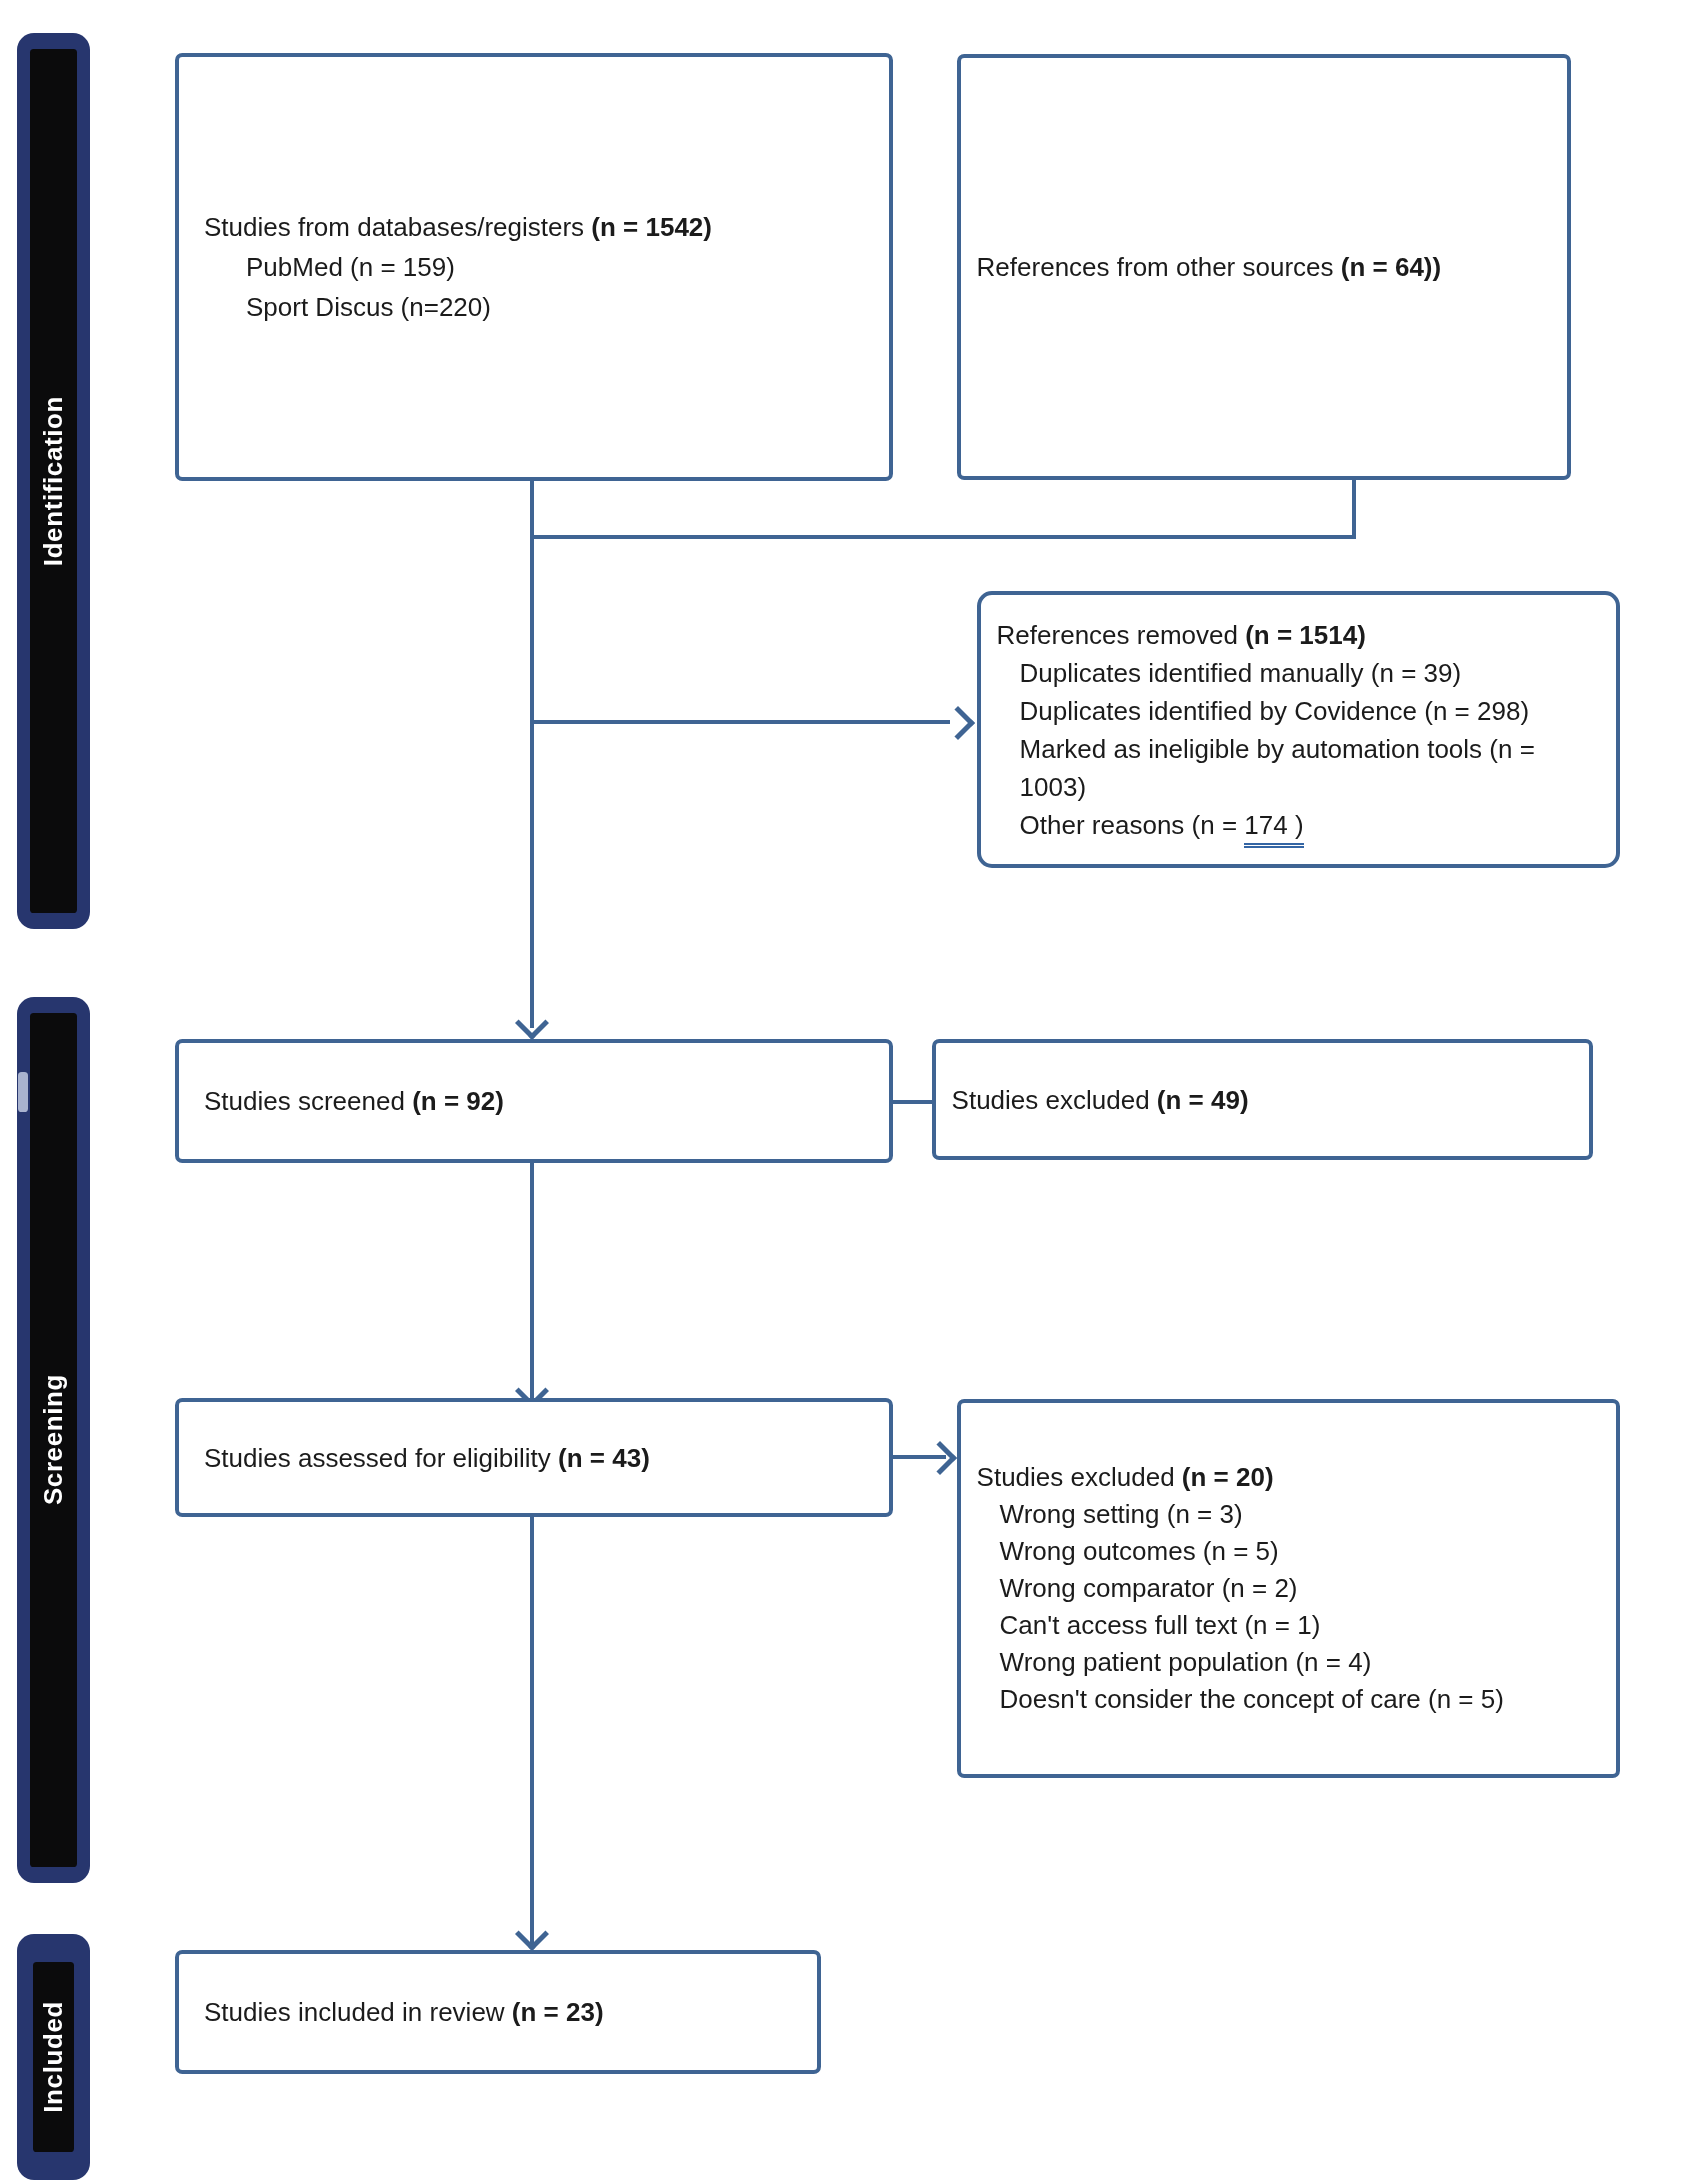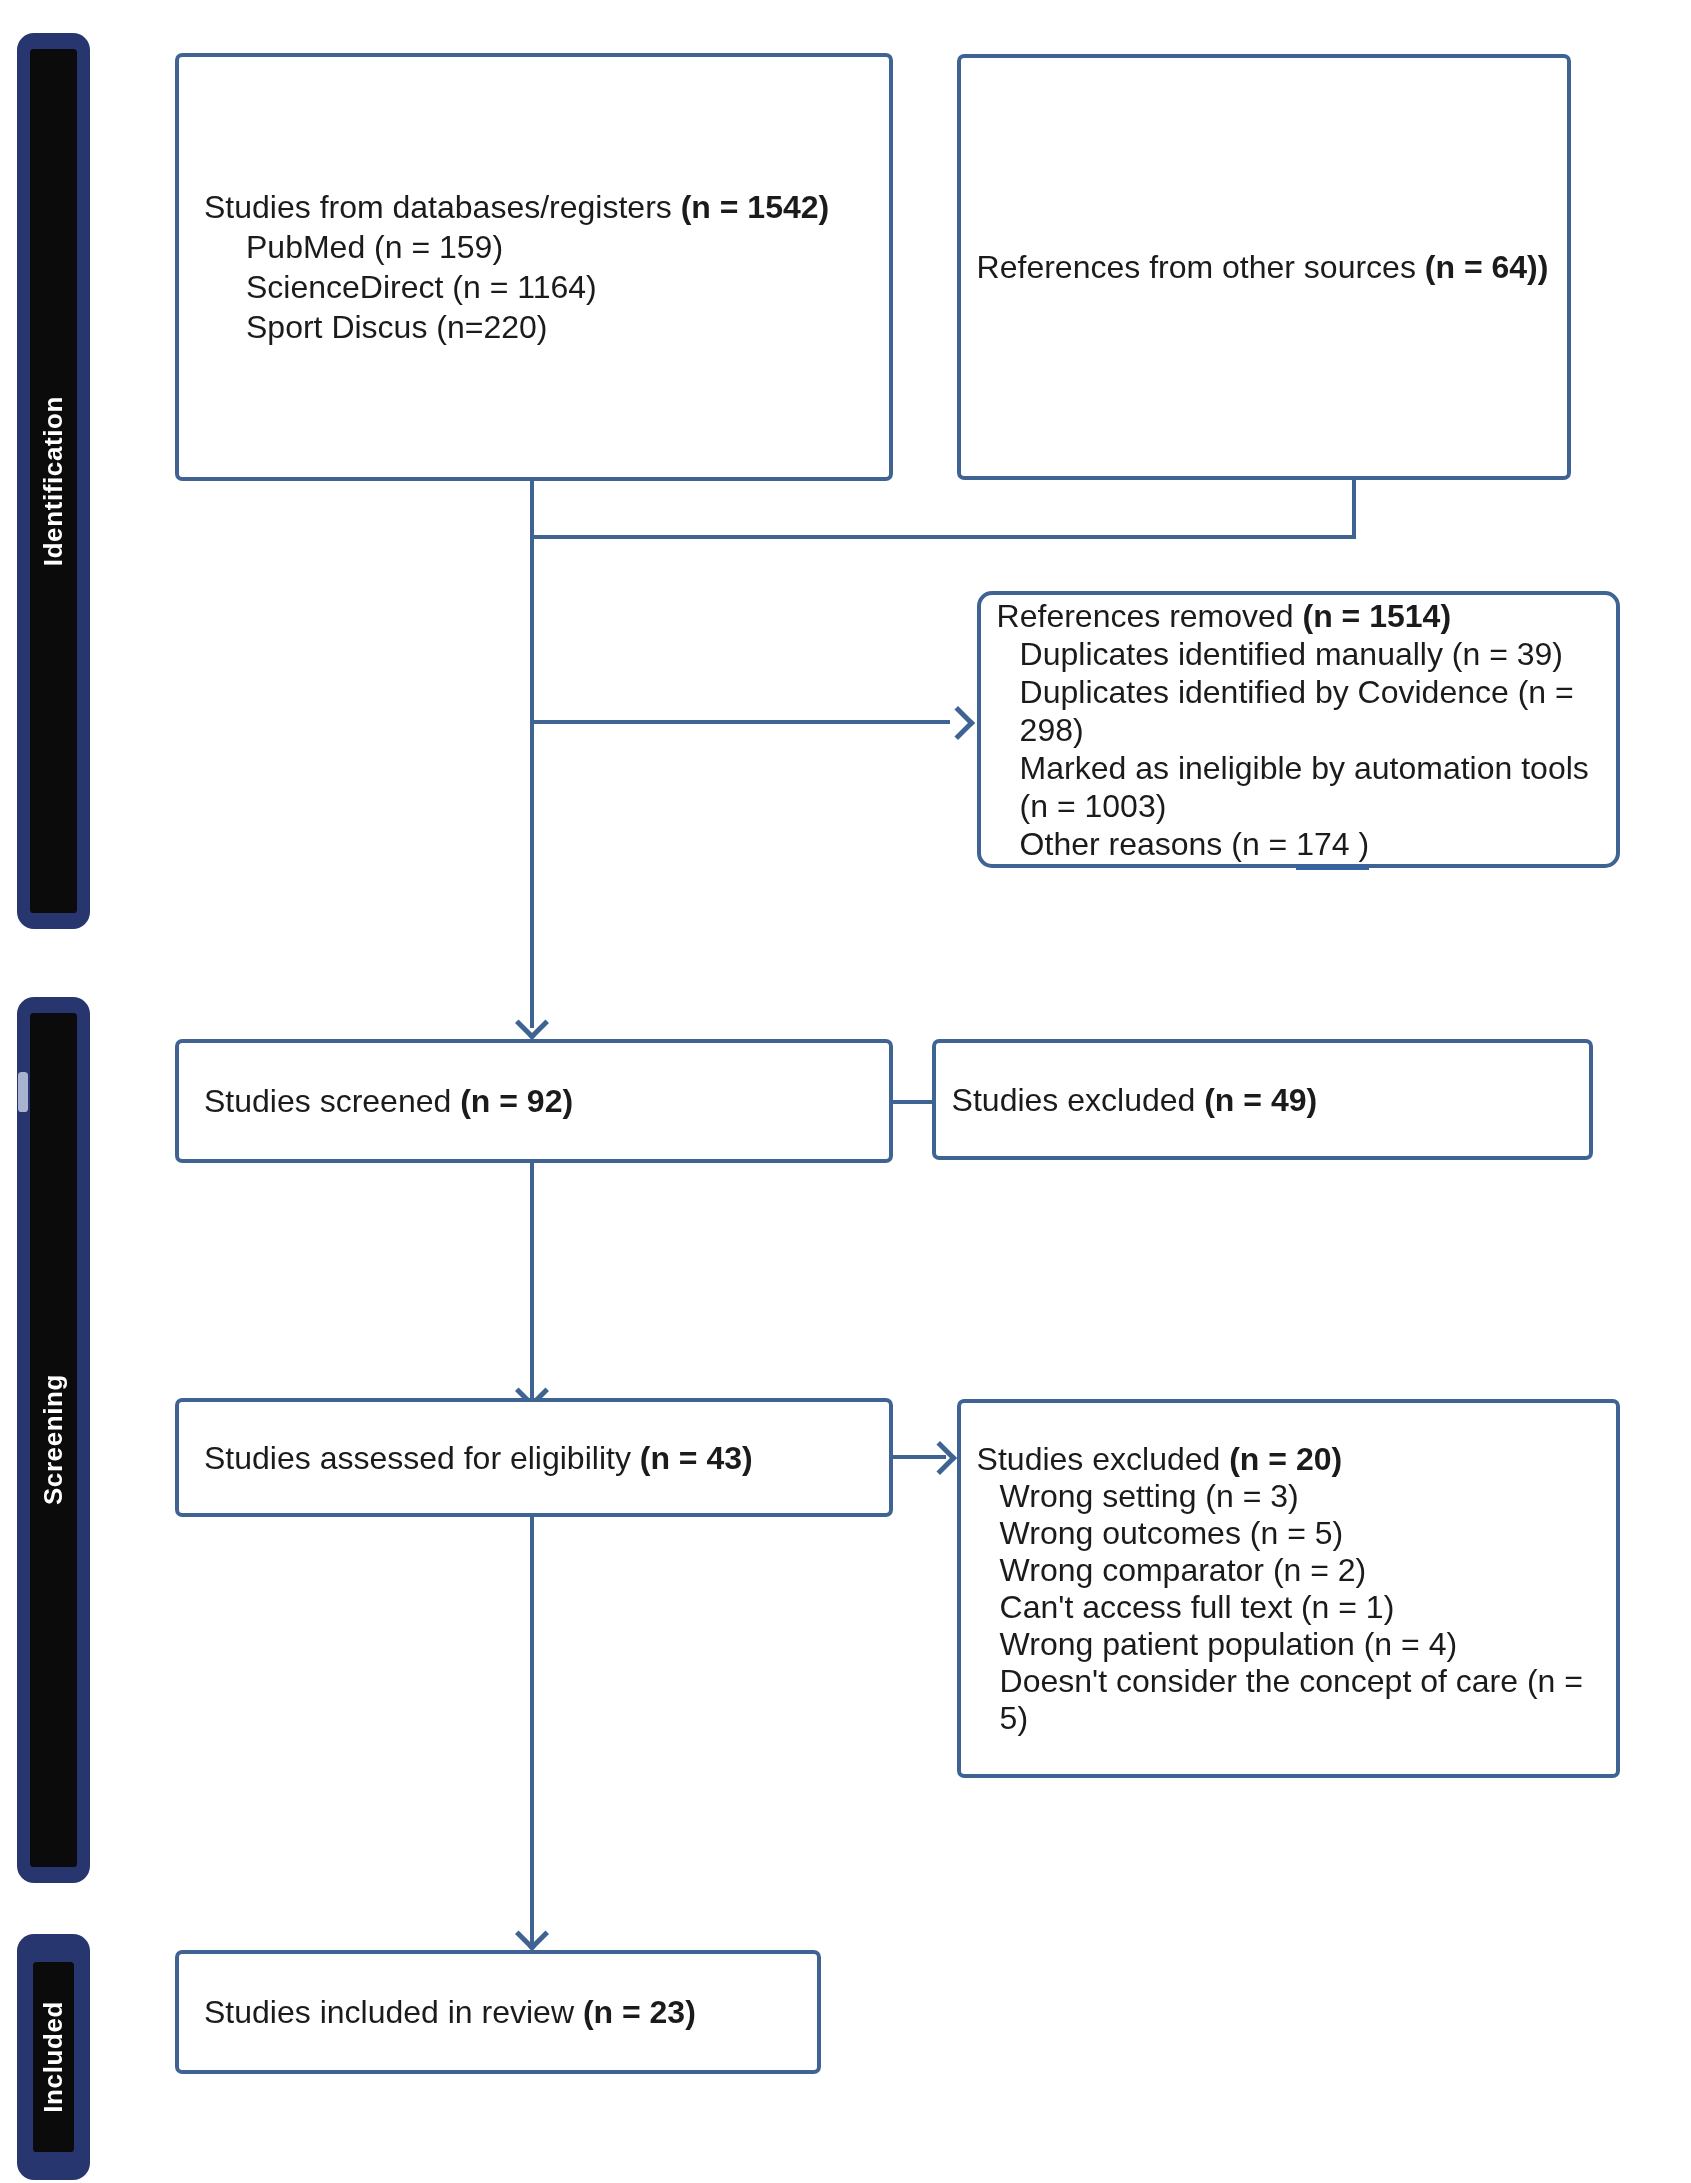--- a/index.html
+++ b/index.html
@@ -14,21 +14,21 @@
   
   .fbox{
     position:absolute;
     box-sizing:border-box;
     border:4.8px solid #3f6493;
     border-radius:7.2px;
     background:#ffffff;
     display:flex;
     flex-direction:column;
     justify-content:center;
-    font-size:32px;
+    font-size:26px;
     line-height:38px;
   }
   .fbox .pad-left{padding-left:25px;padding-right:12px;}
   .fbox .pad-left-narrow{padding-left:15.6px;padding-right:10.8px;}
   .fbox .count{font-weight:bold;}
   .fbox .title-line{white-space:nowrap;}
   .fbox .item{padding-left:42px;}
   .fbox .item-narrow{padding-left:23px;}
   .u{
     border-bottom:5.4px double #3465a4;
@@ -117,21 +117,20 @@
   <div class="line" style="left:893px;top:1455px;width:53px;height:4.2px;"></div>
   <div class="chev right" style="left:928px;top:1446px;"></div>
 
   <div class="line" style="left:530px;top:1517px;width:4.2px;height:428px;"></div>
   <div class="chev down" style="left:520px;top:1922px;"></div>
 
   <div class="fbox" style="left:175px;top:53px;width:718px;height:428px;line-height:40px;">
     <div class="pad-left">
       <div class="title-line"><span>Studies from databases/registers </span><span class="count">(n = 1542)</span></div>
       <div class="item">PubMed (n = 159)</div>
-      <div class="item">ScienceDirect (n = 1164)</div>
       <div class="item">Sport Discus (n=220)</div>
     </div>
   </div>
 
   <div class="fbox" style="left:957px;top:54px;width:614px;height:426px;">
     <div class="pad-left-narrow">
       <div class="title-line"><span>References from other sources </span><span class="count">(n = 64))</span></div>
     </div>
   </div>
 

